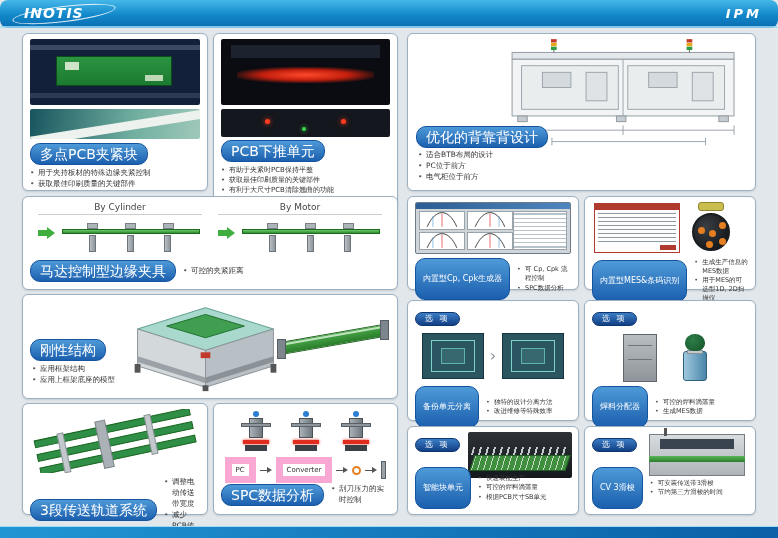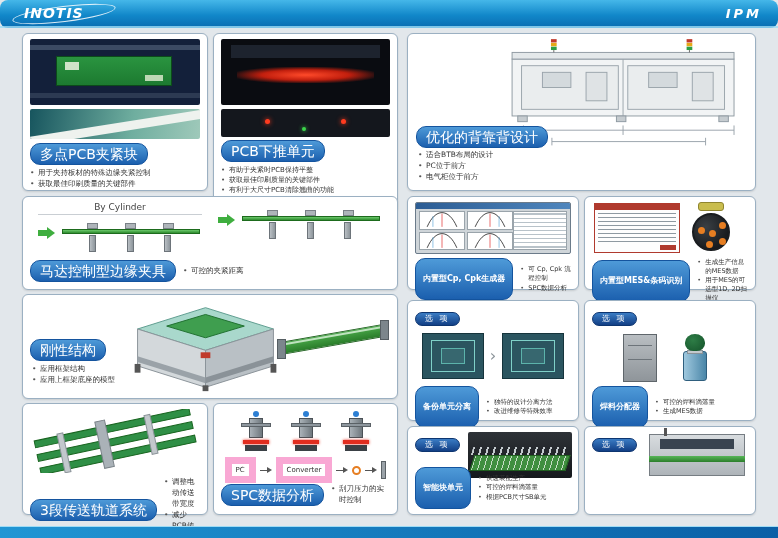--- a/index.html
+++ b/index.html
@@ -31,21 +31,21 @@
   #pJ { left:407px; top:300px; width:172px; height:121px; }
   #pK { left:584px; top:300px; width:172px; height:121px; }
   #pE { left:22px;  top:403px; width:186px; height:112px; }
   #pF { left:213px; top:403px; width:185px; height:112px; }
   #pL { left:407px; top:426px; width:172px; height:89px; }
   #pM { left:584px; top:426px; width:172px; height:89px; }
 
   .pill { display:inline-block; background:linear-gradient(180deg,#4e9ad8,#1b5fae);
     border:1px solid #14549e; color:#fff; font-size:14px; line-height:1;
     padding:3px 9px; border-radius:10px; white-space:nowrap; }
-  .pill.sm { font-size:8px; padding:16px 7px;font-weight:bold; }
+  .pill.sm { font-size:8px; padding:16px 7px; }
   .opt-pill { display:inline-block; background:linear-gradient(180deg,#3a7cc4,#123f85);
     border:1px solid #0d3570; color:#fff; font-size:8px; line-height:1;
     padding:2px 9px; border-radius:9px; letter-spacing:2px; }
 
   .bullets { list-style:none; margin-top:3px; font-size:7.5px; color:#333; line-height:1.45; }
   .bullets li { position:relative; padding-left:8px; }
   .bullets li::before { content:"•"; position:absolute; left:0; top:0; color:#555; }
   .bullets.sm { font-size:6.5px; line-height:1.4; }
   .brow { display:flex; align-items:center; gap:7px; margin-top:4px; }
   .brow .bullets { margin-top:0; flex:1; }
@@ -280,20 +280,21 @@
         <i class="rail"></i>
         <i class="cap" style="left:30%"></i>
         <i class="cap" style="left:53%"></i>
         <i class="cap" style="left:76%"></i>
         <i class="post" style="left:31%"></i>
         <i class="post" style="left:54%"></i>
         <i class="post" style="left:77%"></i>
       </div>
     </div>
     <div class="half">
+      <div class="dtitle">By Motor</div>
       <div class="railwrap">
         <span class="garrow">
             <i class="ga-tail"></i>
             <i class="ga-head"></i>
           </span>
         <i class="rail"></i>
         <i class="cap" style="left:30%"></i>
         <i class="cap" style="left:53%"></i>
         <i class="cap" style="left:76%"></i>
         <i class="post" style="left:31%"></i>
@@ -526,15 +527,22 @@
     </ul>
   </div>
 </div>
 
 <div class="panel" id="pM">
   <div class="opt-pill">选 项</div>
   <div class="mimg">
     <div class="mach"></div>
     <i class="mgreen"></i>
   </div>
+  <div class="brow lrow">
+    <div class="pill sm">CV 3滑梭</div>
+    <ul class="bullets sm">
+      <li>可安装传送带3滑梭</li>
+      <li>节约第三方滑梭的时间</li>
+    </ul>
+  </div>
 </div>
 
 <div class="footer"></div>
 
 </body></html>

